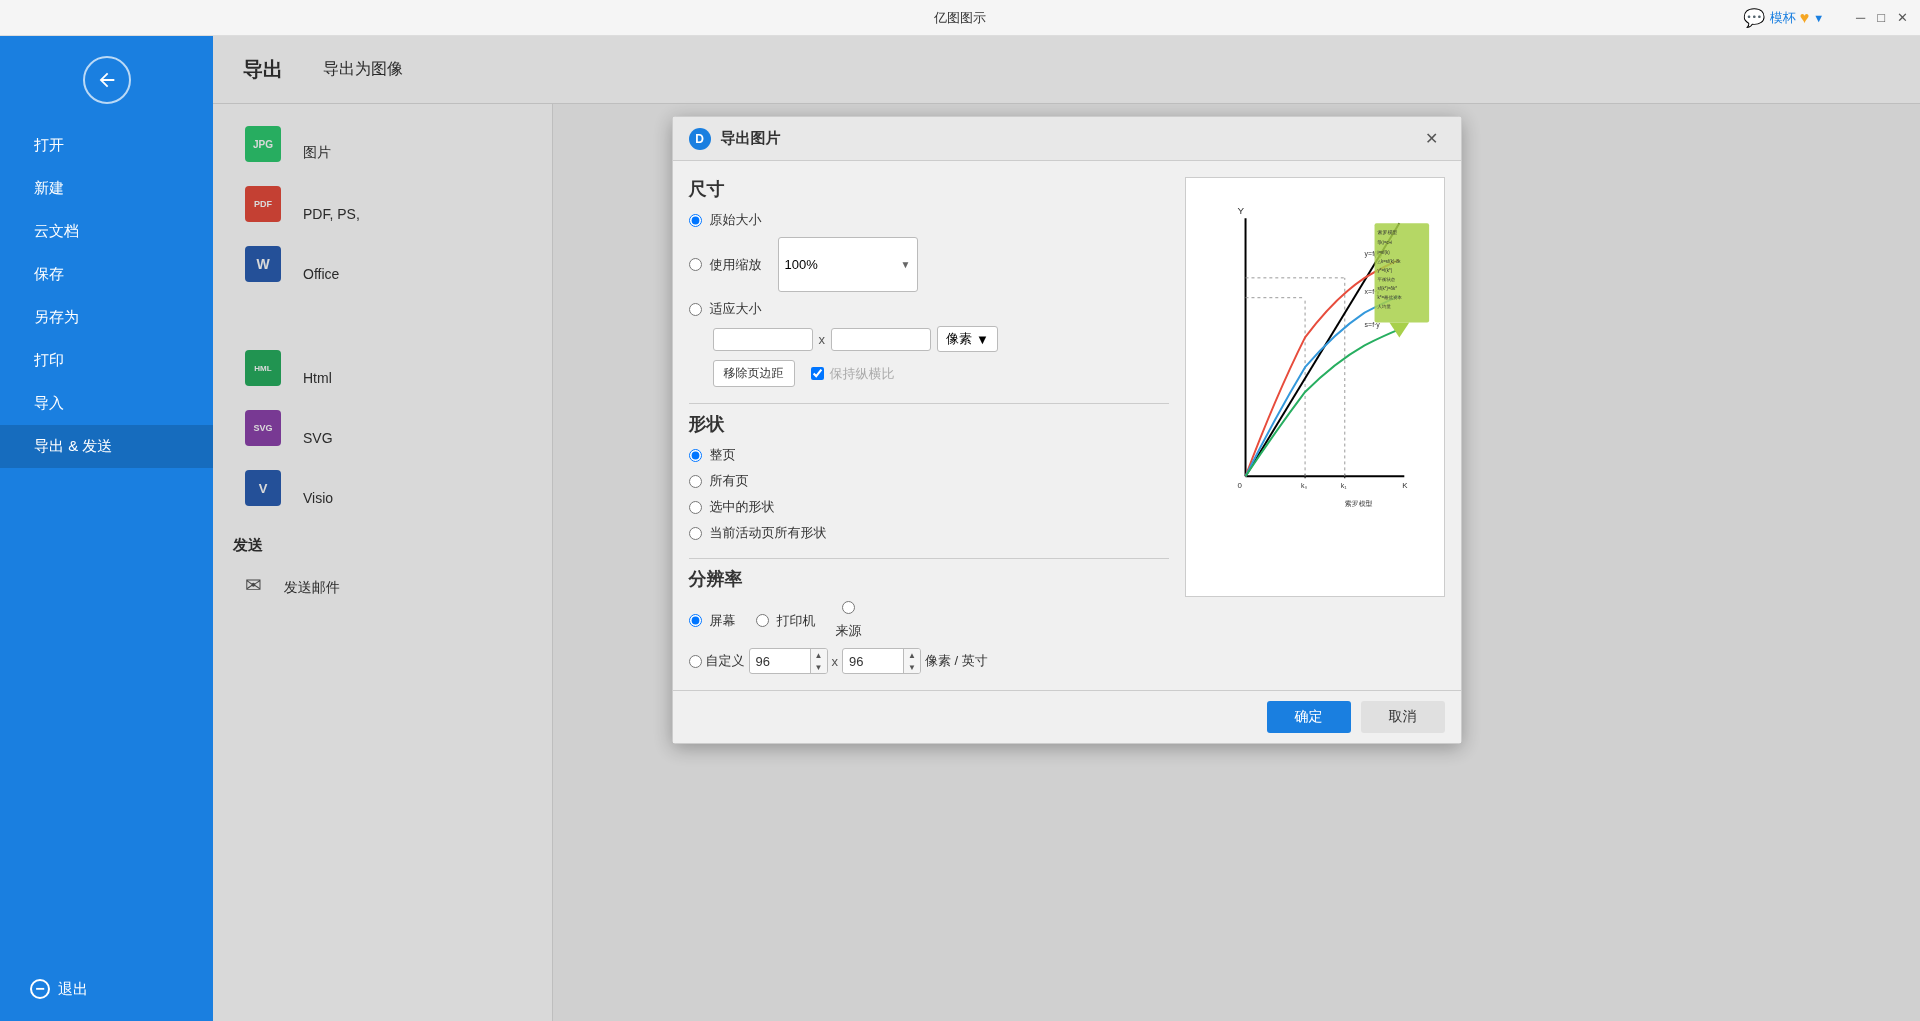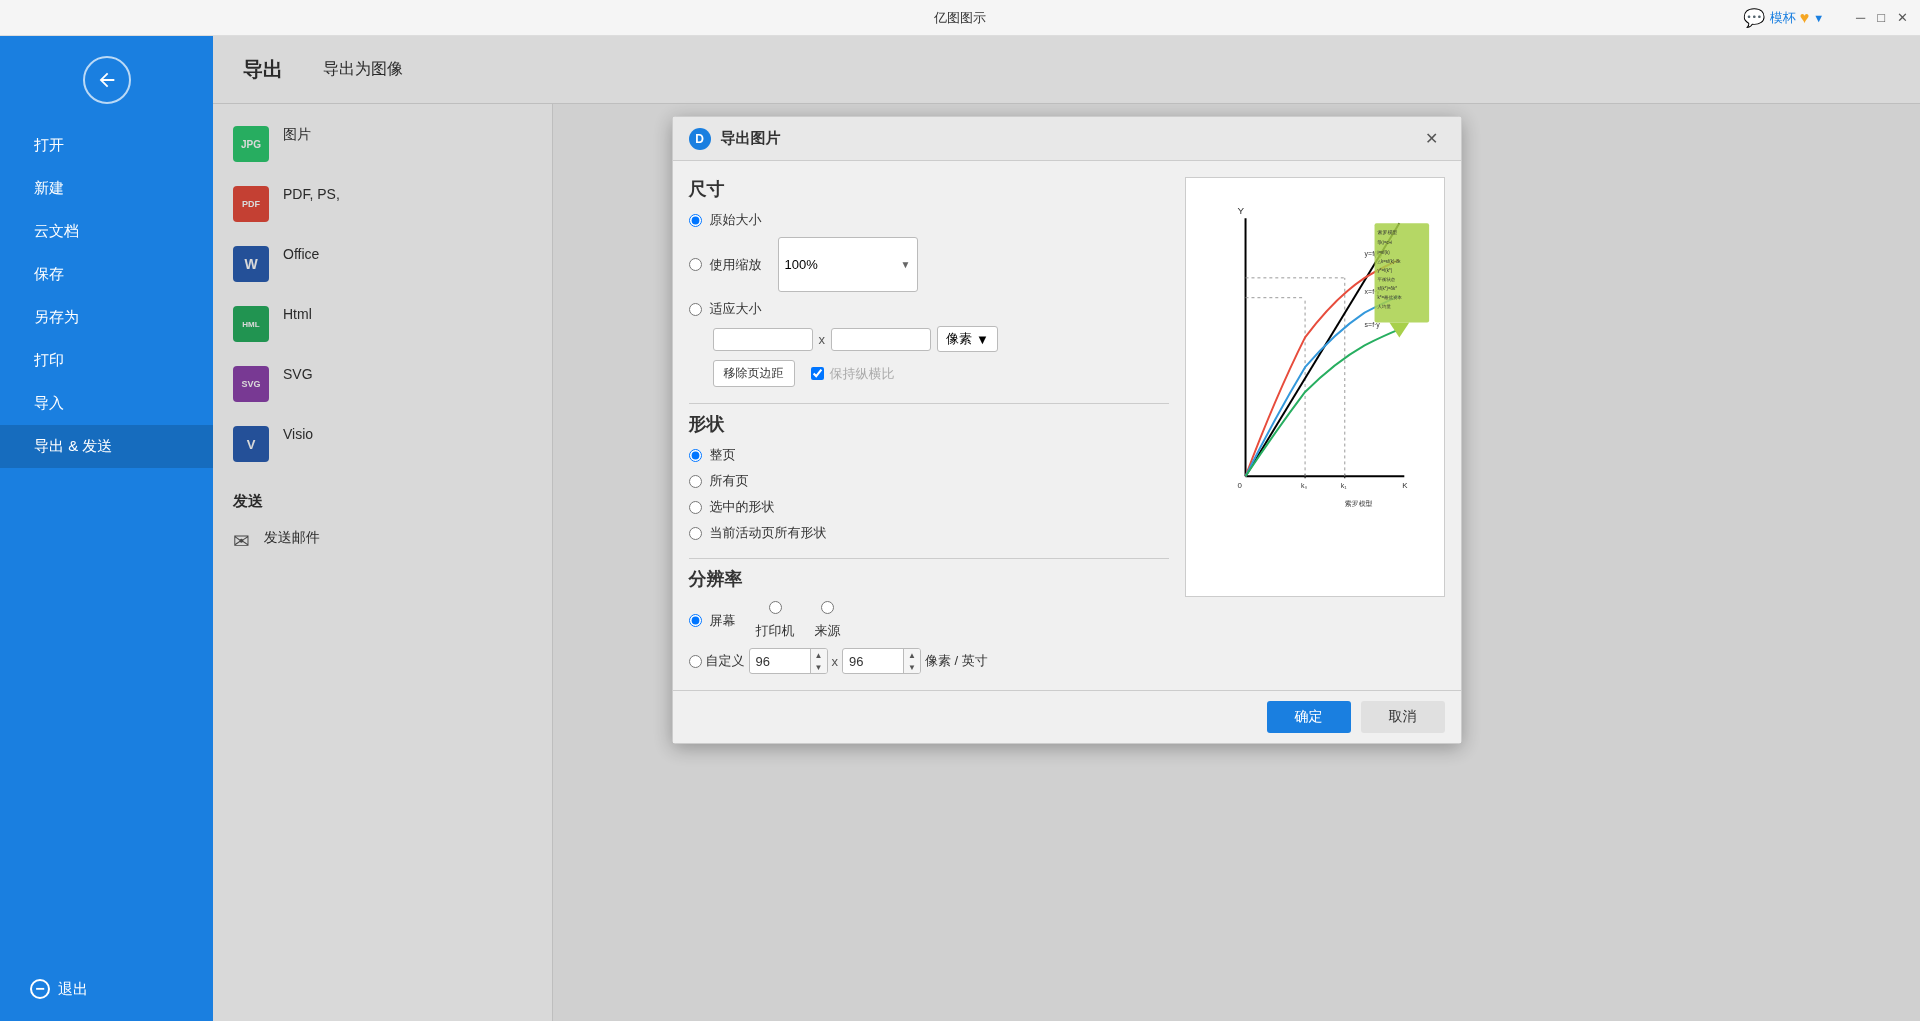--- a/index.html
+++ b/index.html
@@ -130,36 +130,36 @@
     
     .export-submenu {
       width: 340px;
       background: white;
       border-right: 1px solid #e0e0e0;
       padding: 10px 0;
       flex-shrink: 0;
     }
     .export-menu-item {
       display: flex;
-      align-items: flex-start;
-      padding: 12px 20px;
-      cursor: pointer;
-      gap: 14px;
+      align-items: flex-end;
+      padding: 12px 32px;
+      cursor: pointer;
+      gap: 22px;
     }
     .export-menu-icon {
       width: 36px; height: 36px;
       border-radius: 4px;
       display: flex; align-items: center; justify-content: center;
       font-size: 11px; font-weight: bold; color: white;
       flex-shrink: 0;
     }
     .icon-jpg { background: #2ecc71; }
     .icon-pdf { background: #e74c3c; }
     .icon-office { background: #2b5fb3; }
-    .icon-html { background: #27ae60; }
+    .icon-html { background: #27ae60; margin-top: 44px; }
     .icon-svg { background: #8e44ad; }
     .icon-visio { background: #2b5fb3; }
 
     .export-menu-label {
       font-size: 14px;
       color: #333;
     }
 
     .export-section-label {
       padding: 18px 20px 6px 20px;
@@ -600,21 +600,21 @@
 
         <hr class="separator-line">
 
         <div class="resolution-section">
           <div class="section-title">分辨率</div>
           <div class="res-row">
             <div class="radio-row" style="margin-bottom:0;">
               <input type="radio" name="res" id="screen" checked="" style="">
               <label for="screen" class="res-label">屏幕</label>
             </div>
-            <div class="radio-row" style="margin-bottom:0;flex-direction:column;">
+            <div class="radio-row" style="margin-bottom:0;">
               <input type="radio" name="res" id="printer" style="">
               <label for="printer" class="res-label">打印机</label>
             </div>
             <div class="radio-row" style="margin-bottom:0;flex-direction:column;">
               <input type="radio" name="res" id="source" style="">
               <label for="source" class="res-label">来源</label>
             </div>
           </div>
           <div class="custom-row">
             <input type="radio" name="res" id="custom" style="">

